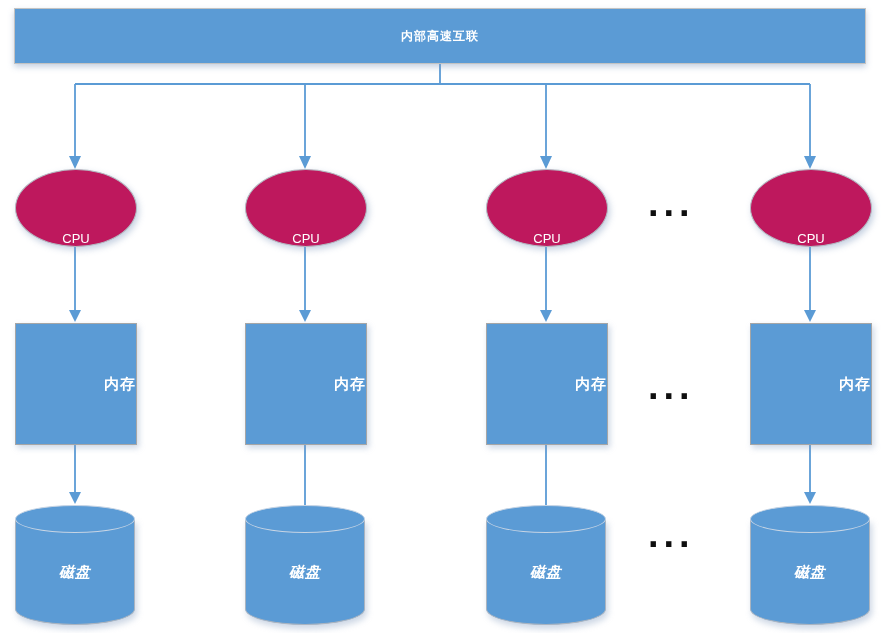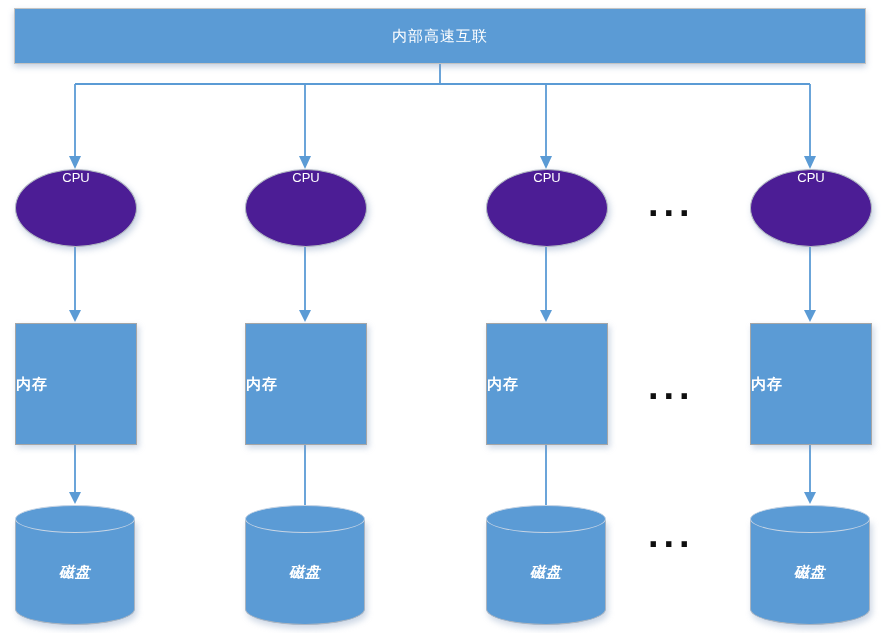--- a/index.html
+++ b/index.html
@@ -20,48 +20,48 @@
     position: absolute;
     left: 14px; top: 8px;
     width: 850px; height: 54px;
     background: #5B9BD5;
     border: 1px solid #c3c3c3;
     box-shadow: 0 3px 6px rgba(130,155,190,0.45);
     display: flex;
     align-items: center;
     justify-content: center;
     color: #ffffff;
-    font-size: 15px;
-    font-weight: normal;
+    font-size: 12px;
+    font-weight: bold;
     letter-spacing: 1px;
   }
   .cpu {
     position: absolute;
     top: 169px;
     width: 120px; height: 76px;
-    background: #4c1d95;
+    background: #be185d;
     border: 1px solid #b3bac2;
     border-radius: 50%;
     box-shadow: 2px 3px 6px rgba(130,155,190,0.45);
     display: flex;
-    align-items: flex-start;
+    align-items: flex-end;
     justify-content: center;
     color: #ffffff;
     font-size: 13px;
   }
   .mem {
     position: absolute;
     top: 323px;
     width: 120px; height: 120px;
     background: #5B9BD5;
     border: 1px solid #a6a6a6;
     box-shadow: 2px 3px 6px rgba(130,155,190,0.40);
     display: flex;
     align-items: center;
-    justify-content: flex-start;
+    justify-content: flex-end;
     color: #ffffff;
     font-size: 15px;
     font-weight: bold;
     letter-spacing: 1px;
   }
   .disk {
     position: absolute;
     top: 505px;
     width: 120px; height: 120px; font-style: italic;
   }

